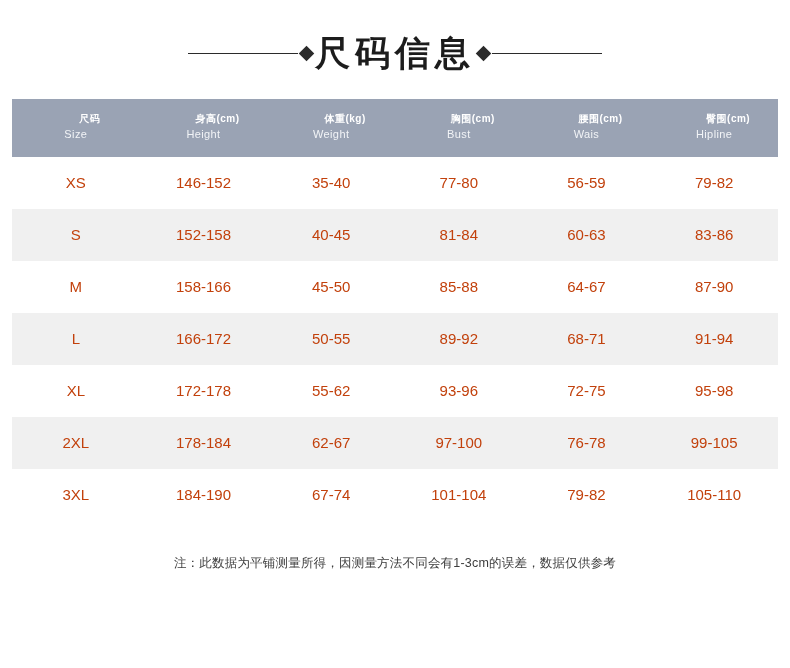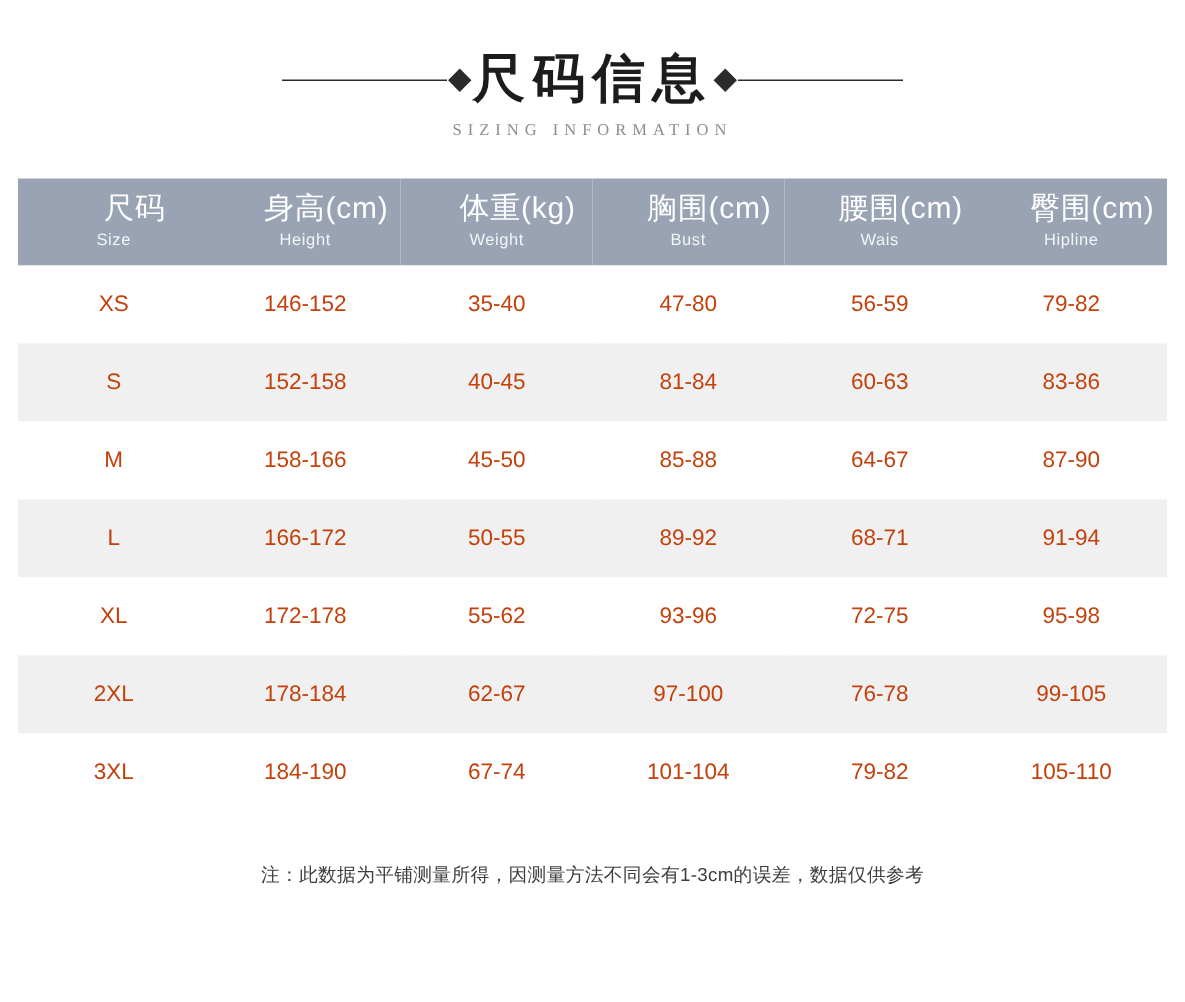--- a/index.html
+++ b/index.html
@@ -77,22 +77,22 @@
     vertical-align: middle;
   }
   thead th {
     background: #9aa3b4;
     color: #ffffff;
     height: 58px;
     font-weight: normal;
     padding: 0;
   }
   .th-cn {
-    font-size: 20px;
-    font-weight: normal;
+    font-size: 10px;
+    font-weight: bold;
     letter-spacing: 0.5px;
     line-height: 1.25;
     margin-left: 28px;
   }
   .th-en {
     font-size: 11px;
     font-weight: normal;
     letter-spacing: 0.4px;
     line-height: 1.5;
     color: #f2f4f7;
@@ -122,21 +122,20 @@
 <div class="page">
 
   <div class="header">
     <div class="title-row">
       <div class="rule left"></div>
       <div class="diamond"></div>
       <div class="main-title">尺码信息</div>
       <div class="diamond"></div>
       <div class="rule right"></div>
     </div>
-    <div class="sub-title">SIZING INFORMATION</div>
   </div>
 
   <div class="table-wrap">
     <table class="size-table">
       <thead>
         <tr>
           <th>
             <div class="th-cn">尺码</div>
             <div class="th-en">Size</div>
           </th>
@@ -160,21 +159,21 @@
             <div class="th-cn">臀围(cm)</div>
             <div class="th-en">Hipline</div>
           </th>
         </tr>
       </thead>
       <tbody>
         <tr>
           <td class="size-col">XS</td>
           <td>146-152</td>
           <td>35-40</td>
-          <td>47-80</td>
+          <td>77-80</td>
           <td>56-59</td>
           <td>79-82</td>
         </tr>
         <tr>
           <td class="size-col">S</td>
           <td>152-158</td>
           <td>40-45</td>
           <td>81-84</td>
           <td>60-63</td>
           <td>83-86</td>

